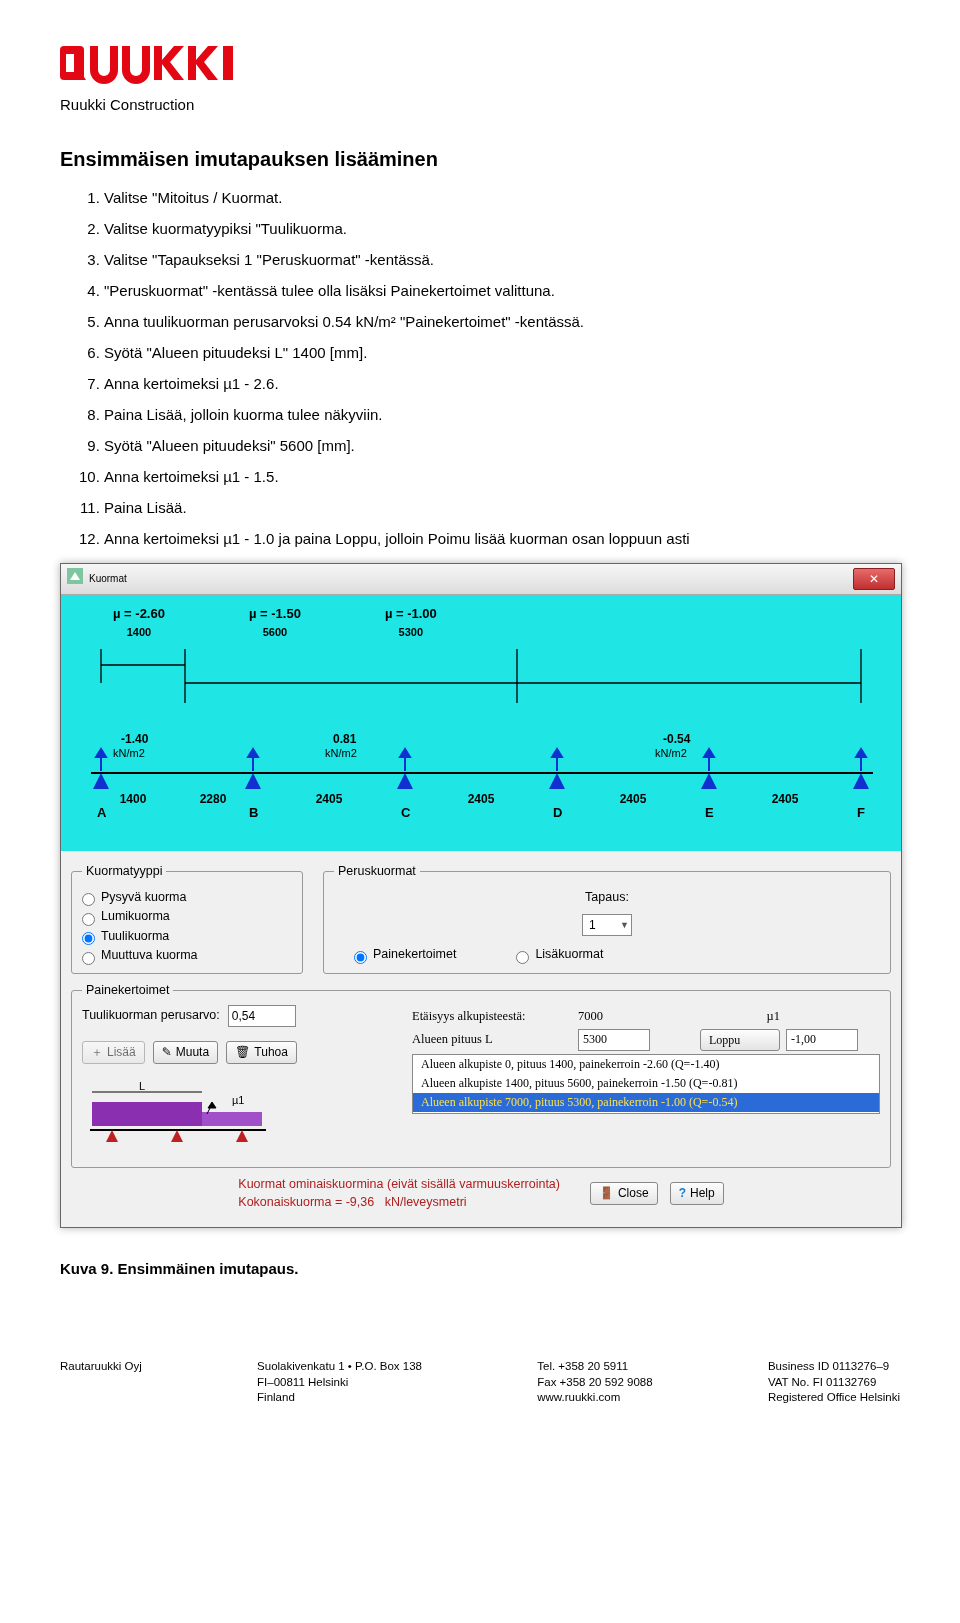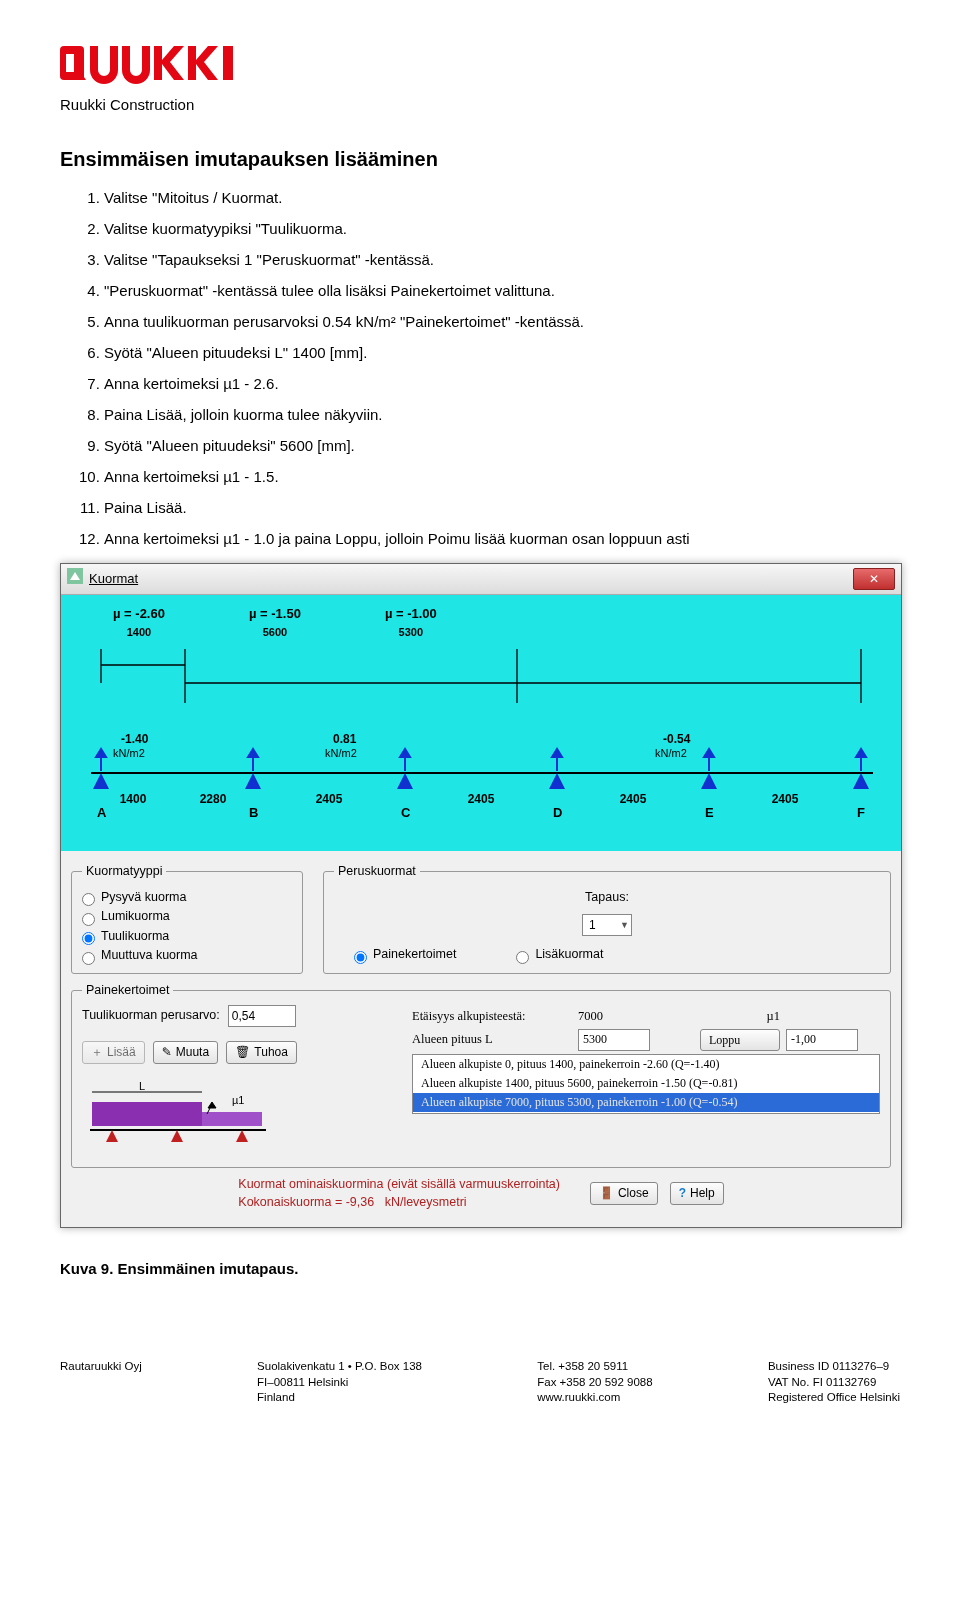--- a/index.html
+++ b/index.html
@@ -29,21 +29,21 @@
     font-size: 13px;
     box-shadow: 0 0 8px rgba(0,0,0,0.3);
   }
   .win-title {
     background: linear-gradient(to bottom, #f7f7f7, #dcdcdc);
     border-bottom: 1px solid #aaa;
     display:flex; align-items:center; justify-content:space-between;
     padding: 4px 6px;
   }
   .win-title-left { display:flex; align-items:center; gap:6px; }
-  .win-title-text { font-size:13px;text-decoration:underline; }
+  .win-title-text { font-size:10px; }
   .win-close {
     width: 40px; height: 20px;
     background: linear-gradient(to bottom, #e76b6b, #c12f2f);
     border: 1px solid #8a1f1f; border-radius: 2px;
     color: #fff; display:flex; align-items:center; justify-content:center;
     font-size: 12px;
   }
   .diagram-area {
     background: #1fe5e5;
     padding: 10px 12px 6px 12px;
@@ -77,21 +77,21 @@
   .btn-small {
     display:inline-flex; align-items:center; gap:4px;
     background: linear-gradient(to bottom,#fdfdfd,#e4e4e4);
     border:1px solid #888; border-radius:3px;
     padding: 2px 8px; font-size:12px;
   }
   .btn-small[disabled] { opacity:0.55; }
   .btn-row { display:flex; gap:8px; margin:6px 0;}
   .listbox { border:1px solid #888; background:#fff; font-size:12px; height:58px; overflow:hidden; }
   .listbox .li { padding:1px 8px; }
-  .listbox .li.sel { background:#2a6bd8; color:#e5e5e5; }
+  .listbox .li.sel { background:#2a6bd8; color:#fde047; }
   .illus { margin:4px 0; }
   .footer-line {
     color:#b02020; display:flex; align-items:center; justify-content:center; gap:30px;
     font-size:12.5px; padding:4px 0 8px 0;
   }
   .footer-line .btns { display:flex; gap:12px; }
   .select { border:1px solid #888; background:#fff; width:40px; height:20px; display:inline-flex; align-items:center; justify-content:space-between; padding:0 2px 0 6px; font-size:12px;}
   .select .car { font-size:9px; color:#555;}
   .txt60 { border:1px solid #888; background:#fff; width:62px; height:18px; padding:1px 4px; font-size:12px; display:inline-block;}
 

